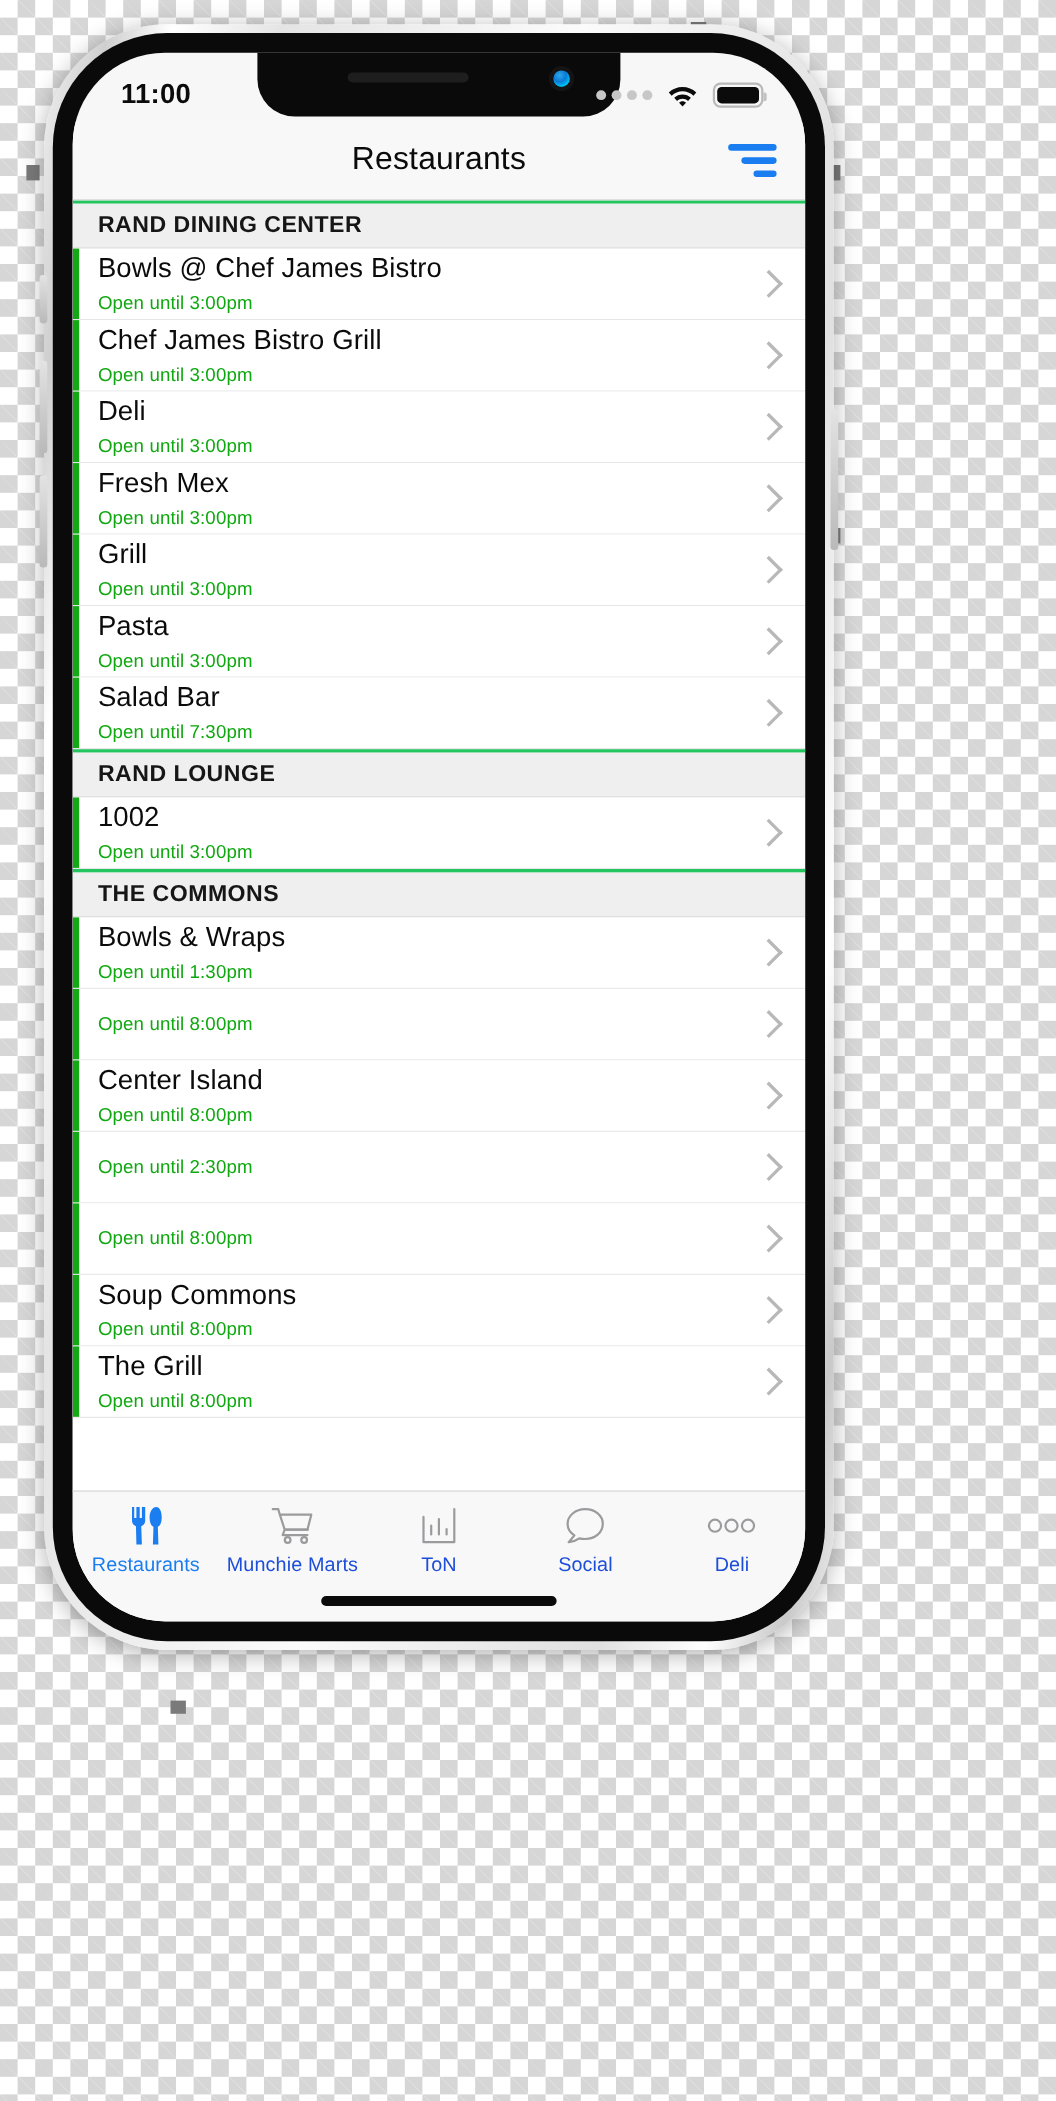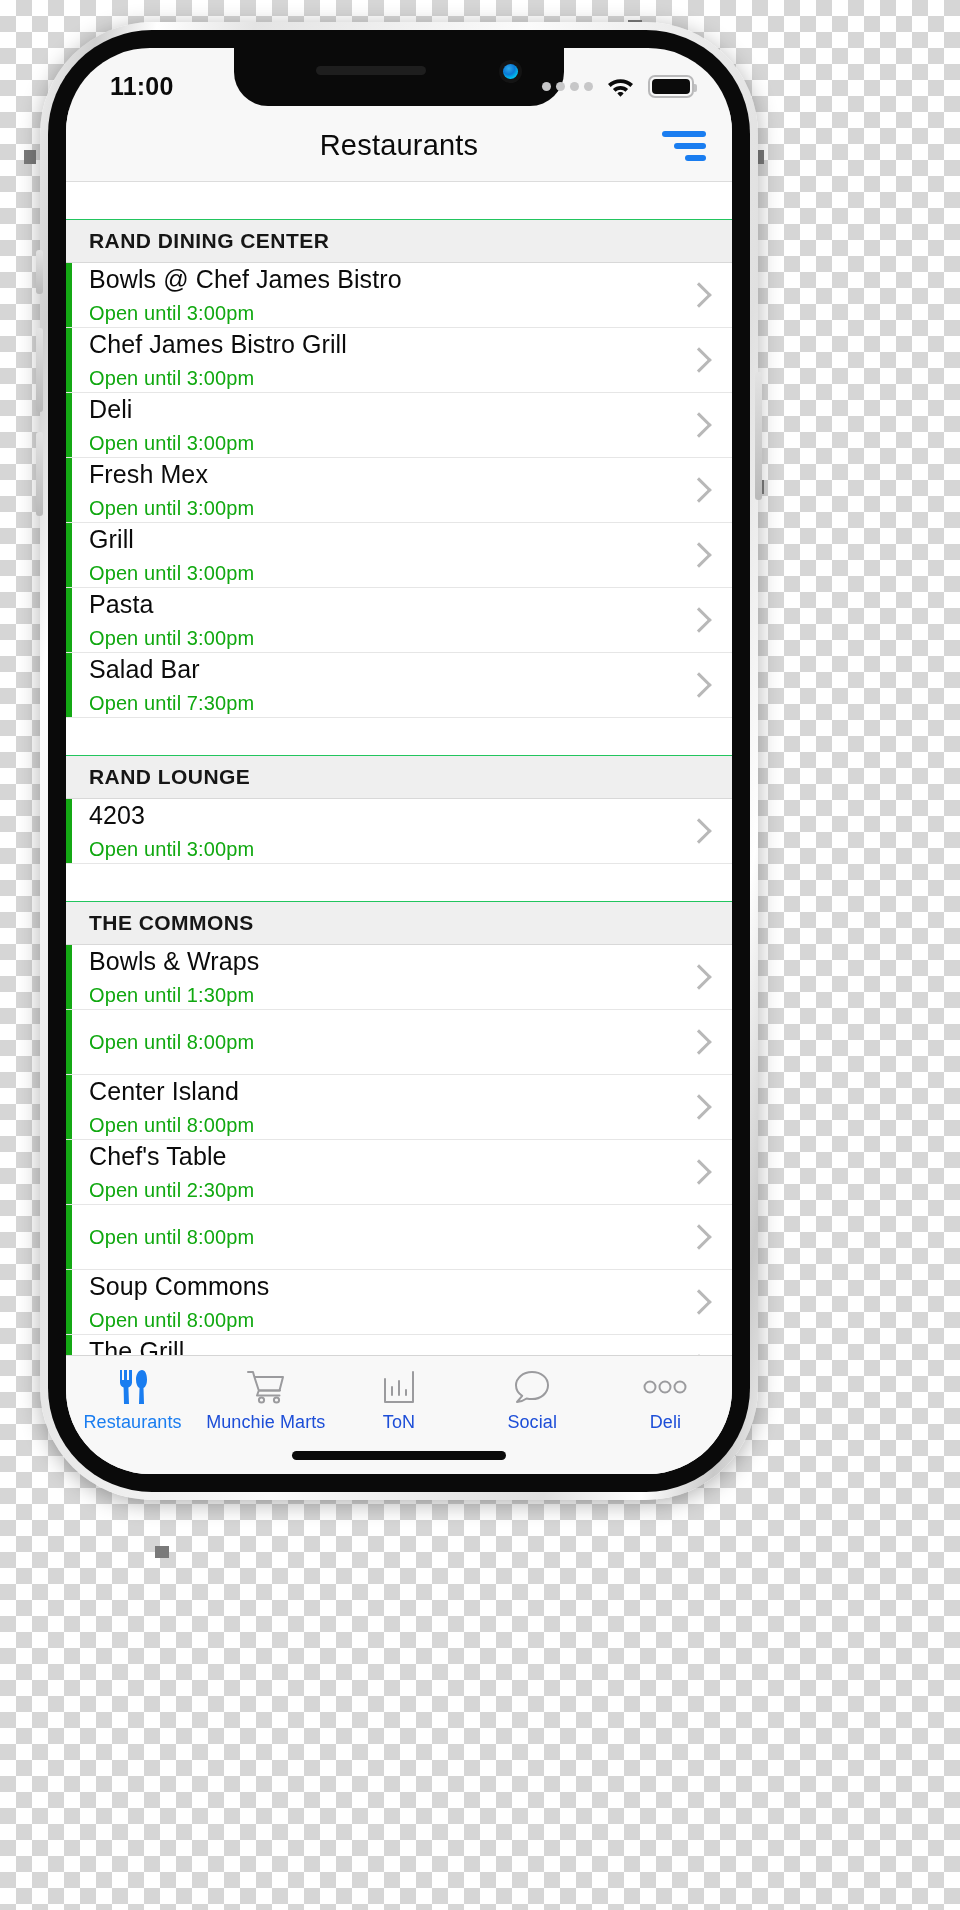--- a/index.html
+++ b/index.html
@@ -128,45 +128,44 @@
 
   
   #list {
     position: absolute; left: 0; top: 134px; right: 0; bottom: 118px;
     background: #ffffff;
     overflow: hidden;
   }
   .section-header {
     height: 44px;
     background: #efefef;
-    border-top: 1px solid #22c55e;
+    border-top: 3px solid #22c55e;
     border-bottom: 1px solid #d8d8d8;
     display: flex; align-items: center;
     padding-left: 23px;
     box-sizing: border-box;
     font-size: 21px; font-weight: 700; color: #161616;
     letter-spacing: .45px;
-    margin-top: 37px;
   }
   .row {
     position: relative;
     height: 65px;
     background: #fff;
     border-bottom: 1px solid #e6e6e6;
     display: flex; align-items: center;
     padding-left: 23px; padding-right: 24px;
     box-sizing: border-box;
   }
   .row .accent {
     position: absolute; left: 0; top: 0; bottom: 0; width: 6px;
     background: #14a814;
   }
   .row-text { display: flex; flex-direction: column; gap: 10px; flex: 1; min-width: 0; }
   .row-title { font-size: 25px; font-weight: 500; color: #0b0b0b; line-height: 1.06; letter-spacing: .1px; }
-  .row-sub { font-size: 20px; color: #10a810; line-height: 1.05; letter-spacing: .1px; }
+  .row-sub { font-size: 17px; color: #10a810; line-height: 1.05; letter-spacing: .1px; }
   .chevron {
     width: 15px; height: 15px;
     border-right: 3px solid #b8b8b8;
     border-top: 3px solid #b8b8b8;
     transform: rotate(45deg);
     flex: none;
     margin-left: 10px;
   }
 
   
@@ -306,21 +305,21 @@
           <div class="row-text">
             <div class="row-title">Salad Bar</div>
             <div class="row-sub" style="color: rgb(16, 168, 16);">Open until 7:30pm</div>
           </div>
           <div class="chevron"></div>
         </div>
         <div class="section-header">RAND LOUNGE</div>
         <div class="row">
           <div class="accent" style="background: rgb(20, 168, 20);"></div>
           <div class="row-text">
-            <div class="row-title">4203</div>
+            <div class="row-title">1002</div>
             <div class="row-sub" style="color: rgb(16, 168, 16);">Open until 3:00pm</div>
           </div>
           <div class="chevron"></div>
         </div>
         <div class="section-header">THE COMMONS</div>
         <div class="row">
           <div class="accent" style="background: rgb(20, 168, 20);"></div>
           <div class="row-text">
             <div class="row-title">Bowls &amp; Wraps</div>
             <div class="row-sub" style="color: rgb(16, 168, 16);">Open until 1:30pm</div>
@@ -338,21 +337,20 @@
           <div class="accent" style="background: rgb(20, 168, 20);"></div>
           <div class="row-text">
             <div class="row-title">Center Island</div>
             <div class="row-sub" style="color: rgb(16, 168, 16);">Open until 8:00pm</div>
           </div>
           <div class="chevron"></div>
         </div>
         <div class="row">
           <div class="accent" style="background: rgb(20, 168, 20);"></div>
           <div class="row-text">
-            <div class="row-title">Chef's Table</div>
             <div class="row-sub" style="color: rgb(16, 168, 16);">Open until 2:30pm</div>
           </div>
           <div class="chevron"></div>
         </div>
         <div class="row">
           <div class="accent" style="background: rgb(20, 168, 20);"></div>
           <div class="row-text">
             <div class="row-sub" style="color: rgb(16, 168, 16);">Open until 8:00pm</div>
           </div>
           <div class="chevron"></div>

